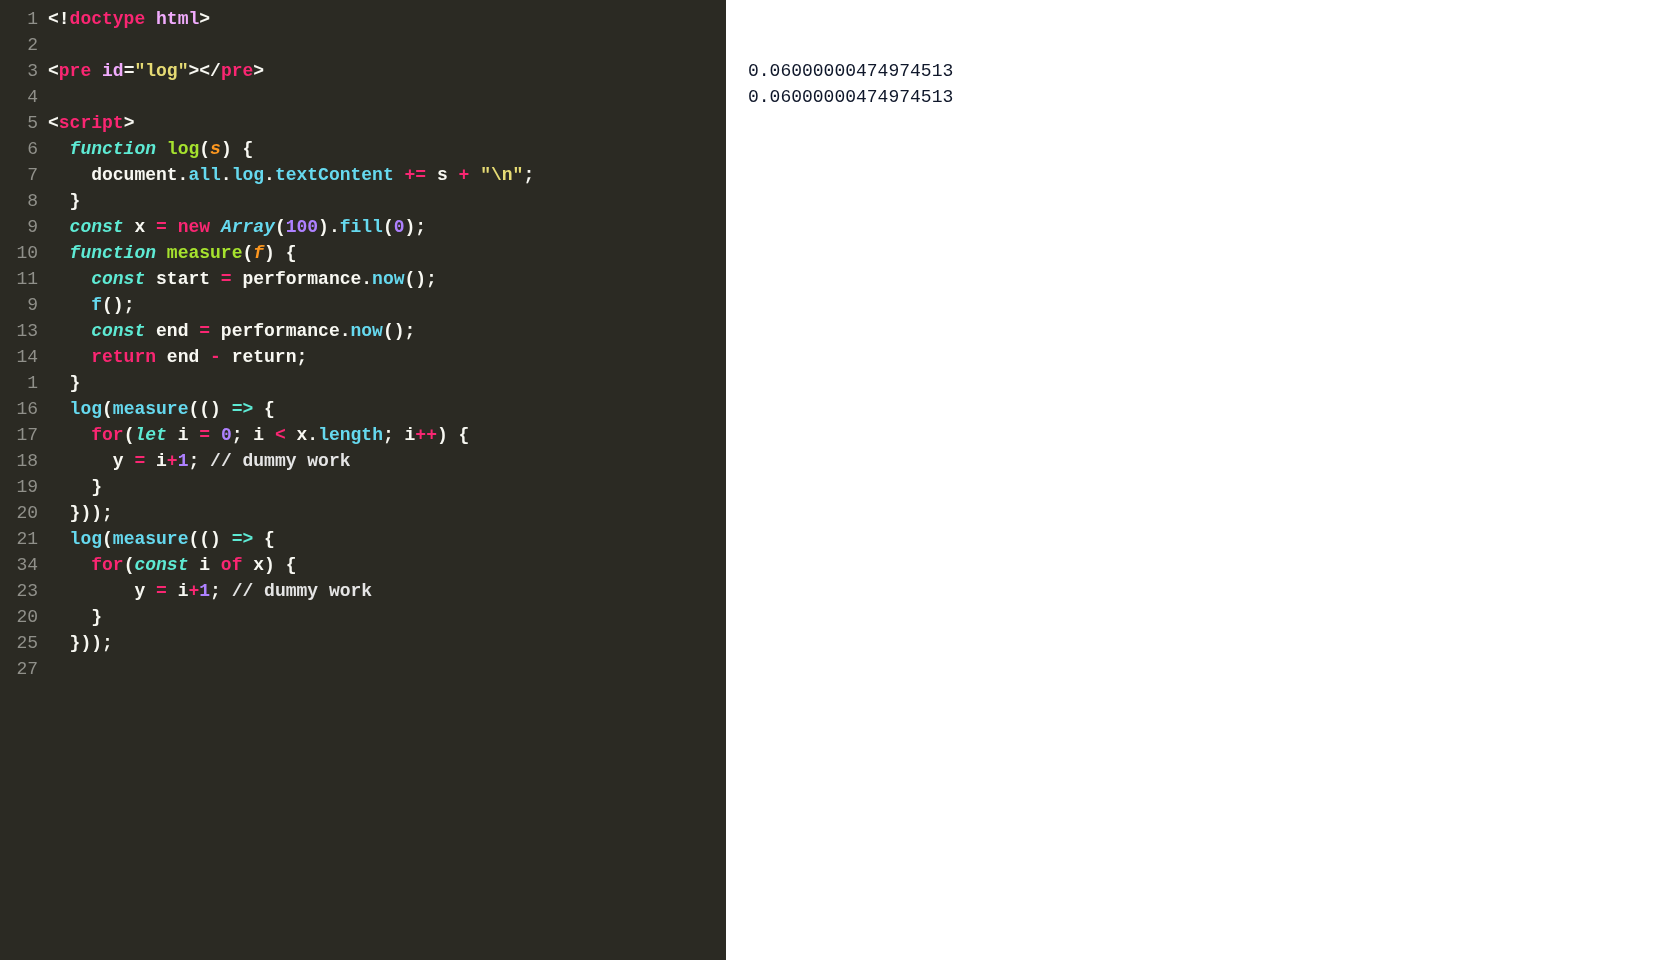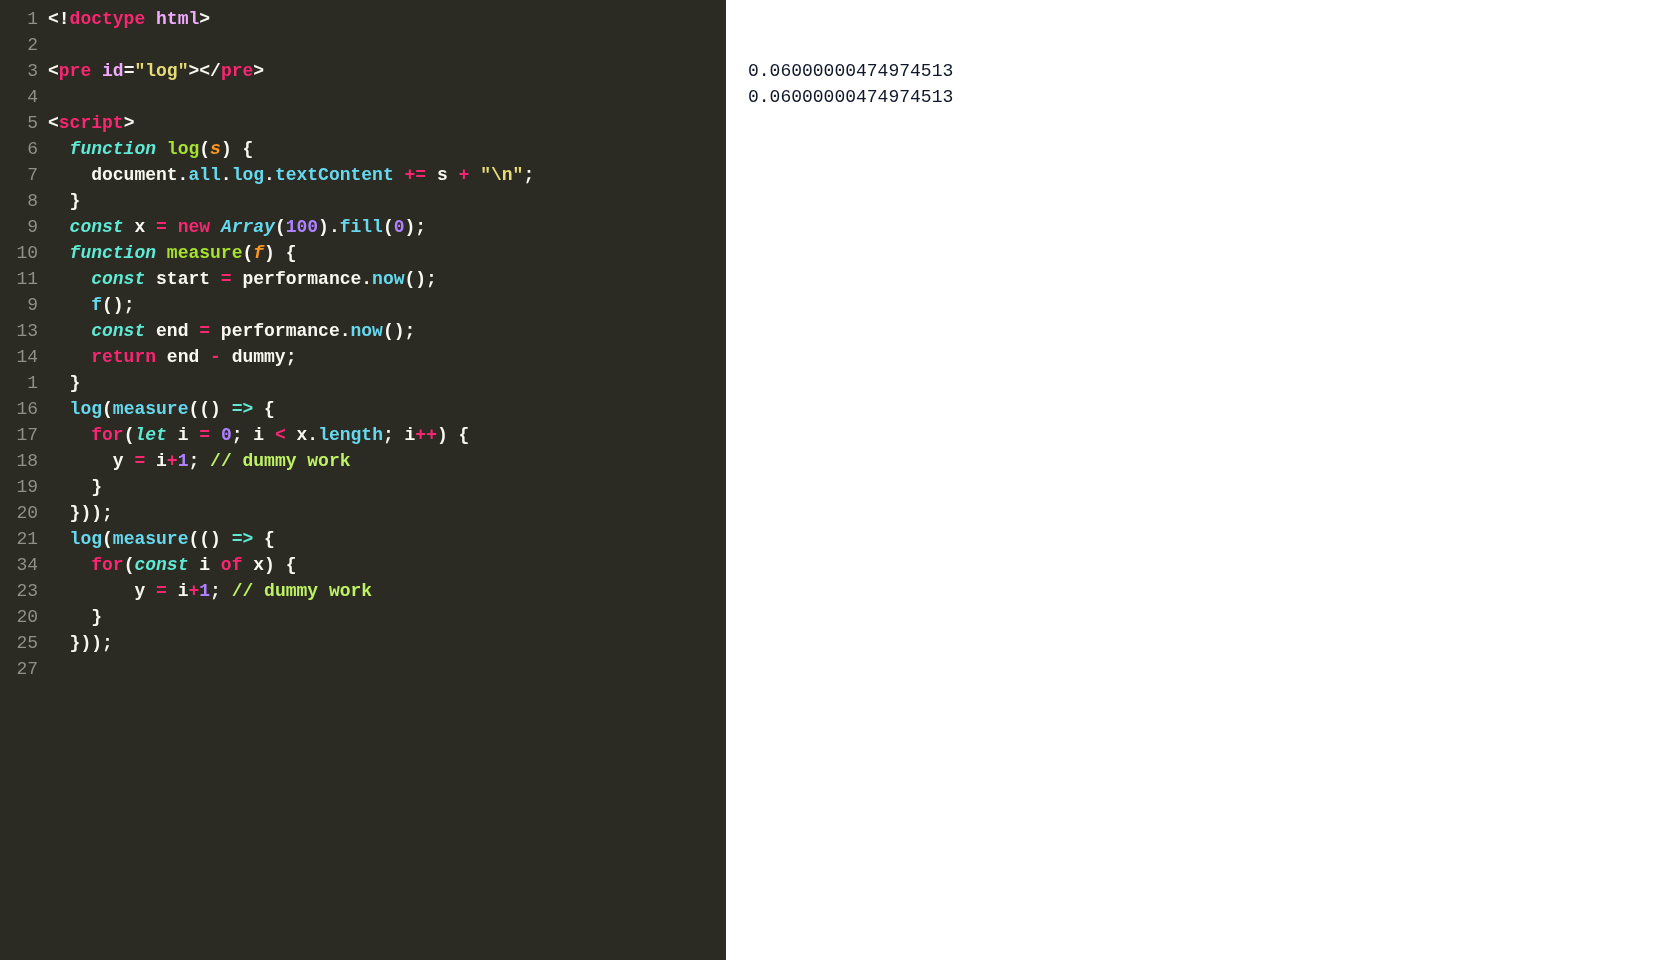--- a/index.html
+++ b/index.html
@@ -47,42 +47,42 @@
   .t-tag     { color: #f92672; font-weight: bold; }
   .t-attr    { color: #f0abfc; font-weight: bold; }
   .t-string  { color: #e6db74; font-weight: bold; }
   .t-keyword { color: #f92672; font-weight: bold; }
   .t-storage { color: #5eead4; font-style: italic; font-weight: bold; }
   .t-funcname{ color: #a6e22e; font-weight: bold; }
   .t-param   { color: #fd971f; font-style: italic; font-weight: bold; }
   .t-number  { color: #ae81ff; font-weight: bold; font-family: Liberation Mono, monospace; }
   .t-prop    { color: #66d9ef; font-weight: bold; }
   .t-class   { color: #66d9ef; font-style: italic; font-weight: bold; margin-top: 8px; }
-  .t-comment { color: #bef264; font-weight: bold; }
+  .t-comment { color: #e5e5e5; font-weight: bold; }
   .t-op      { color: #f92672; font-weight: bold; }
 </style>
 </head>
 <body>
 
 <div class="editor-pane">
 
 <div class="code-line"><span class="gutter">1</span><span class="code"><span class="t-plain">&lt;!</span><span class="t-tag">doctype</span><span class="t-plain"> </span><span class="t-attr">html</span><span class="t-plain">&gt;</span></span></div>
     <div class="code-line"><span class="gutter">2</span><span class="code">&nbsp;</span></div>
     <div class="code-line"><span class="gutter">3</span><span class="code"><span class="t-plain">&lt;</span><span class="t-tag">pre</span><span class="t-plain"> </span><span class="t-attr">id</span><span class="t-plain">=</span><span class="t-string">"log"</span><span class="t-plain">&gt;&lt;/</span><span class="t-tag">pre</span><span class="t-plain">&gt;</span></span></div>
     <div class="code-line"><span class="gutter">4</span><span class="code">&nbsp;</span></div>
     <div class="code-line"><span class="gutter">5</span><span class="code"><span class="t-plain">&lt;</span><span class="t-tag">script</span><span class="t-plain">&gt;</span></span></div>
     <div class="code-line"><span class="gutter">6</span><span class="code"><span class="t-plain">  </span><span class="t-storage">function</span><span class="t-plain"> </span><span class="t-funcname">log</span><span class="t-plain">(</span><span class="t-param">s</span><span class="t-plain">) {</span></span></div>
     <div class="code-line"><span class="gutter">7</span><span class="code"><span class="t-plain">    document.</span><span class="t-prop">all</span><span class="t-plain">.</span><span class="t-prop">log</span><span class="t-plain">.</span><span class="t-prop">textContent</span><span class="t-plain"> </span><span class="t-op">+=</span><span class="t-plain"> s </span><span class="t-op">+</span><span class="t-plain"> </span><span class="t-string">"\n"</span><span class="t-plain">;</span></span></div>
     <div class="code-line"><span class="gutter">8</span><span class="code"><span class="t-plain">  }</span></span></div>
     <div class="code-line"><span class="gutter">9</span><span class="code"><span class="t-plain">  </span><span class="t-storage">const</span><span class="t-plain"> x </span><span class="t-op">=</span><span class="t-plain"> </span><span class="t-op">new</span><span class="t-plain"> </span><span class="t-class">Array</span><span class="t-plain">(</span><span class="t-number">100</span><span class="t-plain">).</span><span class="t-prop">fill</span><span class="t-plain">(</span><span class="t-number">0</span><span class="t-plain">);</span></span></div>
     <div class="code-line"><span class="gutter">10</span><span class="code"><span class="t-plain">  </span><span class="t-storage">function</span><span class="t-plain"> </span><span class="t-funcname">measure</span><span class="t-plain">(</span><span class="t-param">f</span><span class="t-plain">) {</span></span></div>
     <div class="code-line"><span class="gutter">11</span><span class="code"><span class="t-plain">    </span><span class="t-storage">const</span><span class="t-plain"> start </span><span class="t-op">=</span><span class="t-plain"> performance.</span><span class="t-prop">now</span><span class="t-plain">();</span></span></div>
     <div class="code-line"><span class="gutter">9</span><span class="code"><span class="t-plain">    </span><span class="t-prop">f</span><span class="t-plain">();</span></span></div>
     <div class="code-line"><span class="gutter">13</span><span class="code"><span class="t-plain">    </span><span class="t-storage">const</span><span class="t-plain"> end </span><span class="t-op">=</span><span class="t-plain"> performance.</span><span class="t-prop">now</span><span class="t-plain">();</span></span></div>
-    <div class="code-line"><span class="gutter">14</span><span class="code"><span class="t-plain">    </span><span class="t-keyword">return</span><span class="t-plain"> end </span><span class="t-op">-</span><span class="t-plain"> dummy;</span></span></div>
+    <div class="code-line"><span class="gutter">14</span><span class="code"><span class="t-plain">    </span><span class="t-keyword">return</span><span class="t-plain"> end </span><span class="t-op">-</span><span class="t-plain"> return;</span></span></div>
     <div class="code-line"><span class="gutter">1</span><span class="code"><span class="t-plain">  }</span></span></div>
     <div class="code-line"><span class="gutter">16</span><span class="code"><span class="t-plain">  </span><span class="t-prop">log</span><span class="t-plain">(</span><span class="t-prop">measure</span><span class="t-plain">(() </span><span class="t-storage">=&gt;</span><span class="t-plain"> {</span></span></div>
     <div class="code-line"><span class="gutter">17</span><span class="code"><span class="t-plain">    </span><span class="t-keyword">for</span><span class="t-plain">(</span><span class="t-storage">let</span><span class="t-plain"> i </span><span class="t-op">=</span><span class="t-plain"> </span><span class="t-number">0</span><span class="t-plain">; i </span><span class="t-op">&lt;</span><span class="t-plain"> x.</span><span class="t-prop">length</span><span class="t-plain">; i</span><span class="t-op">++</span><span class="t-plain">) {</span></span></div>
     <div class="code-line"><span class="gutter">18</span><span class="code"><span class="t-plain">      y </span><span class="t-op">=</span><span class="t-plain"> i</span><span class="t-op">+</span><span class="t-number">1</span><span class="t-plain">; </span><span class="t-comment">// dummy work</span></span></div>
     <div class="code-line"><span class="gutter">19</span><span class="code"><span class="t-plain">    }</span></span></div>
     <div class="code-line"><span class="gutter">20</span><span class="code"><span class="t-plain">  }));</span></span></div>
     <div class="code-line"><span class="gutter">21</span><span class="code"><span class="t-plain">  </span><span class="t-prop">log</span><span class="t-plain">(</span><span class="t-prop">measure</span><span class="t-plain">(() </span><span class="t-storage">=&gt;</span><span class="t-plain"> {</span></span></div>
     <div class="code-line"><span class="gutter">34</span><span class="code"><span class="t-plain">    </span><span class="t-keyword">for</span><span class="t-plain">(</span><span class="t-storage">const</span><span class="t-plain"> i </span><span class="t-keyword">of</span><span class="t-plain"> x) {</span></span></div>
     <div class="code-line"><span class="gutter">23</span><span class="code"><span class="t-plain">        y </span><span class="t-op">=</span><span class="t-plain"> i</span><span class="t-op">+</span><span class="t-number">1</span><span class="t-plain">; </span><span class="t-comment">// dummy work</span></span></div>
     <div class="code-line"><span class="gutter">20</span><span class="code"><span class="t-plain">    }</span></span></div>

